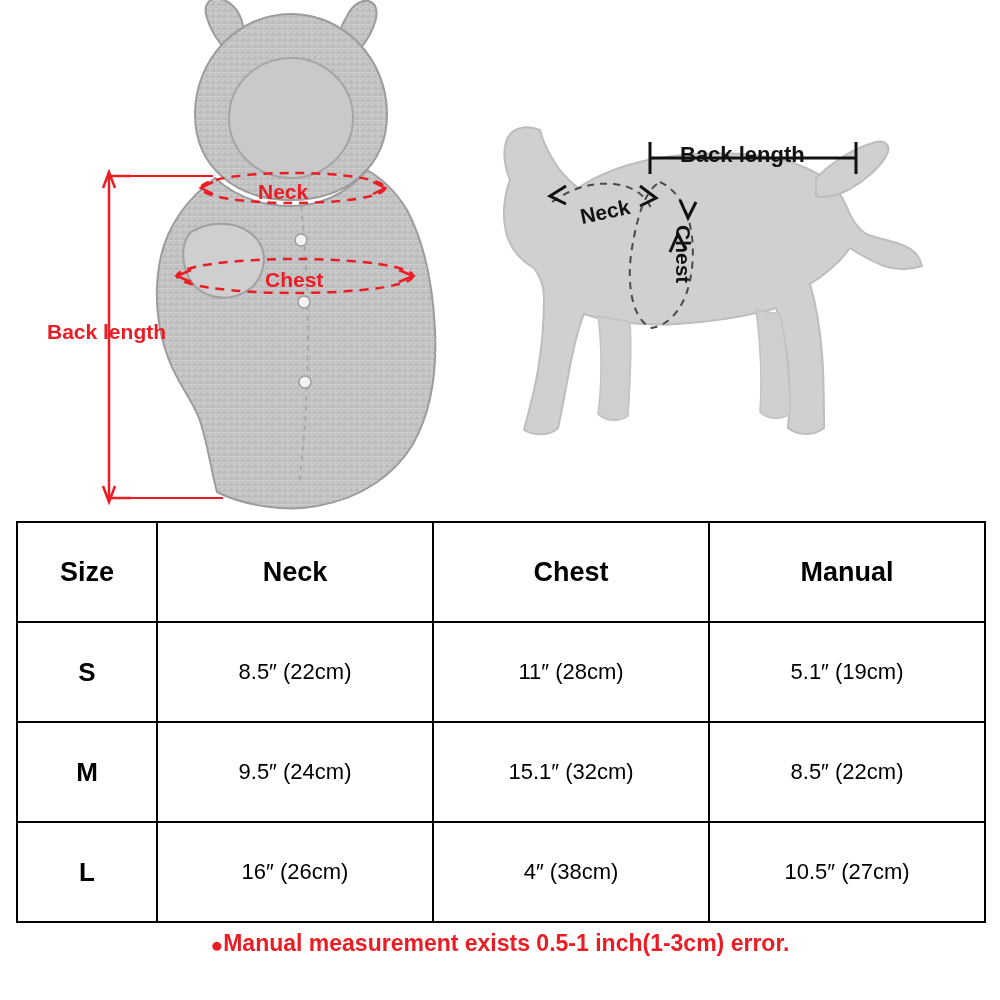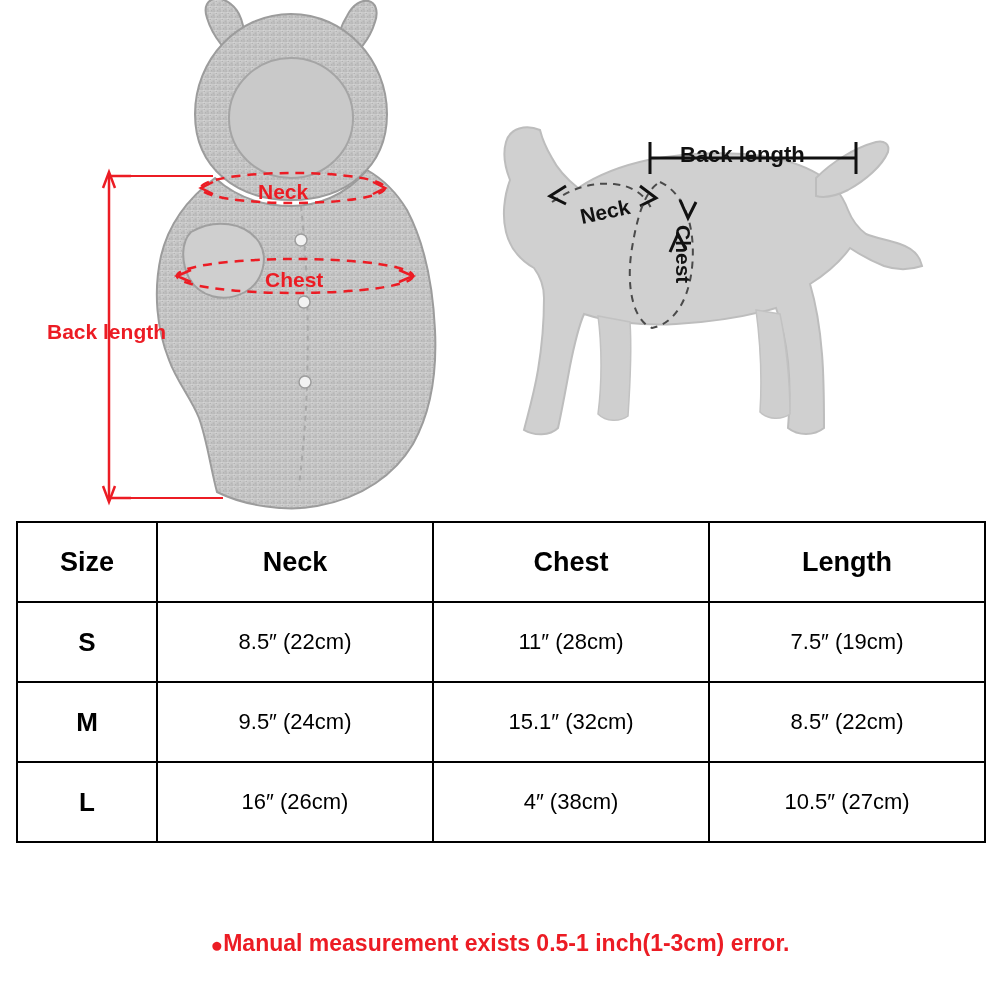--- a/index.html
+++ b/index.html
@@ -95,21 +95,21 @@
     top: 521px;
     width: 968px;
     border-collapse: collapse;
     table-layout: fixed;
   }
   .size-table td, .size-table th {
     border: 2px solid #000;
     text-align: center;
     font-family: "Liberation Sans", sans-serif;
     color: #000;
-    padding: 5px;
+    padding: 15px;
     height: 68px;
     vertical-align: middle;
   }
   .size-table th {
     font-size: 27px;
     font-weight: 700;
   }
   .size-table td {
     font-size: 22px;
     font-weight: 400;
@@ -245,29 +245,29 @@
     <col class="col-size">
       <col class="col-neck">
       <col class="col-chest">
       <col class="col-length">
   </colgroup>
   <thead>
     <tr>
       <th>Size</th>
       <th>Neck</th>
       <th>Chest</th>
-      <th>Length</th>
+      <th>Manual</th>
     </tr>
   </thead>
   <tbody>
     <tr>
       <td class="sizecell">S</td>
       <td>8.5″ (22cm)</td>
       <td>11″ (28cm)</td>
-      <td>7.5″ (19cm)</td>
+      <td>5.1″ (19cm)</td>
     </tr>
     <tr>
       <td class="sizecell">M</td>
       <td>9.5″ (24cm)</td>
       <td>15.1″ (32cm)</td>
       <td>8.5″ (22cm)</td>
     </tr>
     <tr>
       <td class="sizecell">L</td>
       <td>16″ (26cm)</td>

